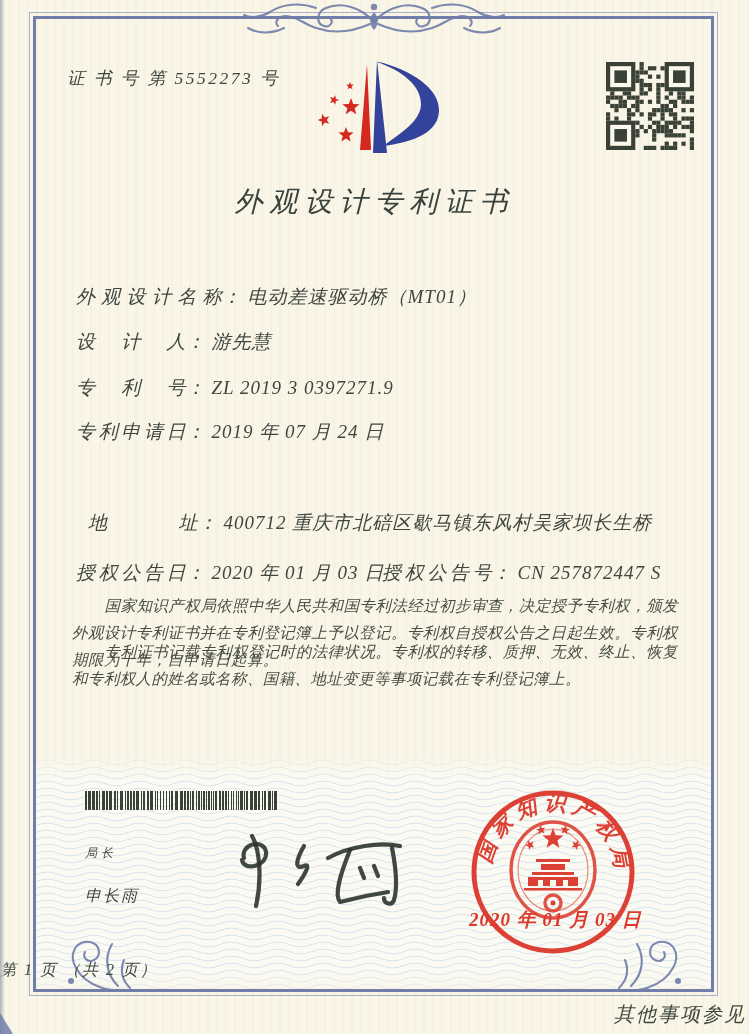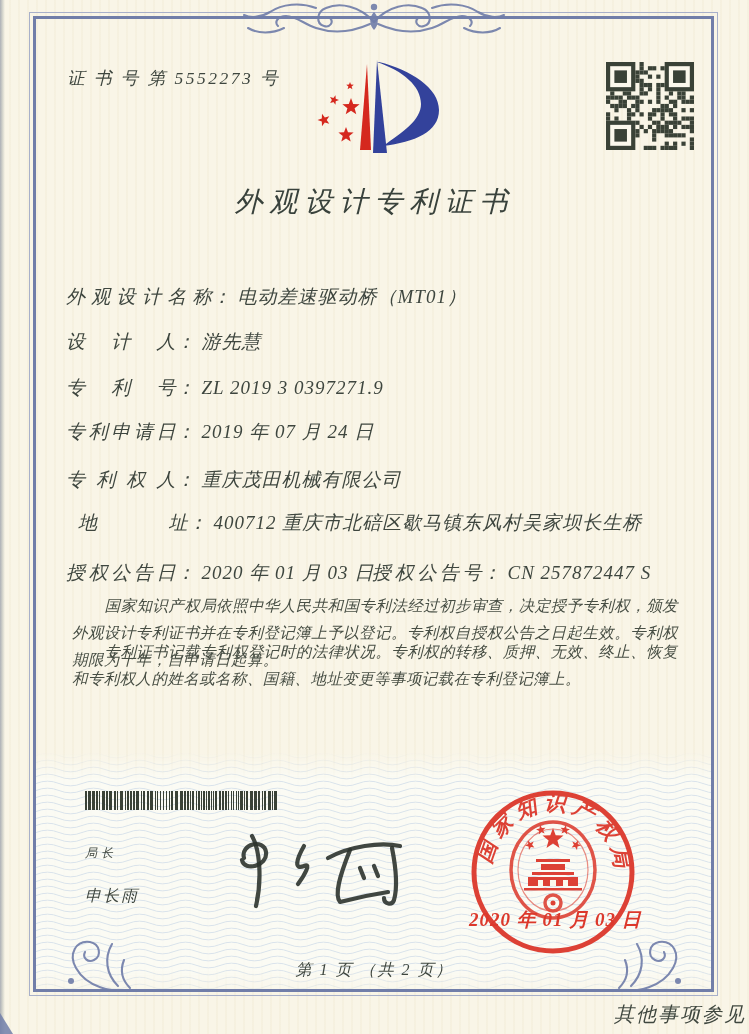--- a/index.html
+++ b/index.html
@@ -30,21 +30,21 @@
   .orn-br{left:607px;top:928px;transform:scaleX(-1);}
   
   .certno{position:absolute;left:67px;top:66px;font-size:17.5px;letter-spacing:2.5px;white-space:nowrap;}
   .logo{position:absolute;left:313px;top:50px;width:150px;height:118px;}
   .logo-red{fill:var(--logo-red,#d5281e);}
   .logo-blue{fill:var(--logo-blue,#33429b);}
   .qr{position:absolute;left:606px;top:62px;width:88px;height:88px;}
   .title{position:absolute;left:0;top:183px;width:749px;text-align:center;
     font-size:28px;letter-spacing:7px;color:#39423c;white-space:nowrap;}
   
-  .row{position:absolute;left:66px;font-size:19px;line-height:25px;white-space:nowrap;letter-spacing:.5px;}
+  .row{position:absolute;left:76px;font-size:19px;line-height:25px;white-space:nowrap;letter-spacing:.5px;}
   .lbl{display:inline-block;width:110px;text-align:justify;text-align-last:justify;vertical-align:bottom;}
   .lbl.wide{width:146px;}
   .colon{margin-right:6px;}
   .val{letter-spacing:1px;}
   .pair2{position:absolute;left:306px;top:0;white-space:nowrap;}
   .r1{top:284px;} .r2{top:329px;} .r3{top:375px;} .r4{top:419px;}
   .r5{top:467px;} .r6{top:510px;margin-left:12px;} .r7{top:560px;}
   
   .para{position:absolute;left:72px;width:606px;font-size:15.5px;line-height:27px;
     text-indent:2.1em;letter-spacing:.4px;text-align:justify;color:#474e44;}
@@ -61,21 +61,21 @@
   .seal{position:absolute;left:462px;top:782px;width:182px;height:178px;opacity:.95;}
   .seal-ring{fill:none;stroke:var(--seal-red,#dc382b);stroke-width:5;}
   .seal-ring2{fill:none;stroke:var(--seal-red,#dc382b);stroke-width:3.5;opacity:.9;}
   .seal-ring3{fill:none;stroke:var(--seal-red,#dc382b);stroke-width:1.2;opacity:.6;}
   .seal-fill{fill:var(--seal-red,#dc382b);}
   .seal-gate{fill:#fbf8ec;}
   .seal-text{font-size:21px;font-weight:bold;letter-spacing:6px;fill:var(--seal-red,#dc382b);}
   .seal-date{position:absolute;left:469px;top:907px;font-size:19px;font-weight:600;
     color:var(--seal-red,#dc382b);letter-spacing:1px;white-space:nowrap;}
   
-  .pageinfo{position:absolute;left:0;top:960px;width:749px;text-align:center;font-size:16px;letter-spacing:2px;}
+  .pageinfo{position:absolute;left:0;top:960px;width:749px;text-align:left;font-size:16px;letter-spacing:2px;}
   .backnote{position:absolute;left:0;top:1001px;width:749px;text-align:right;font-size:20px;letter-spacing:2px;color:#3f473f;padding-left:41px;}
 </style>
 </head>
 <body>
 
 <div class="page">
 
   <svg class="waves" viewBox="0 0 678 240">
     <defs>
       <pattern id="wv" width="46" height="7" patternUnits="userSpaceOnUse">
@@ -297,23 +297,20 @@
   </div>
   <div class="row r2">
     <span class="lbl">设计人</span><span class="colon">：</span><span class="val">游先慧</span>
   </div>
   <div class="row r3">
     <span class="lbl">专利号</span><span class="colon">：</span><span class="val">ZL 2019 3 0397271.9</span>
   </div>
   <div class="row r4">
     <span class="lbl">专利申请日</span><span class="colon">：</span><span class="val">2019 年 07 月 24 日</span>
   </div>
-  <div class="row r5">
-    <span class="lbl">专利权人</span><span class="colon">：</span><span class="val">重庆茂田机械有限公司</span>
-  </div>
   <div class="row r6">
     <span class="lbl">地址</span><span class="colon">：</span><span class="val">400712 重庆市北碚区歇马镇东风村吴家坝长生桥</span>
   </div>
   <div class="row r7">
     <span class="lbl">授权公告日</span><span class="colon">：</span><span class="val">2020 年 01 月 03 日</span>
     <span class="pair2">
       <span class="lbl">授权公告号</span><span class="colon">：</span><span class="val">CN 257872447 S</span>
     </span>
   </div>
 

